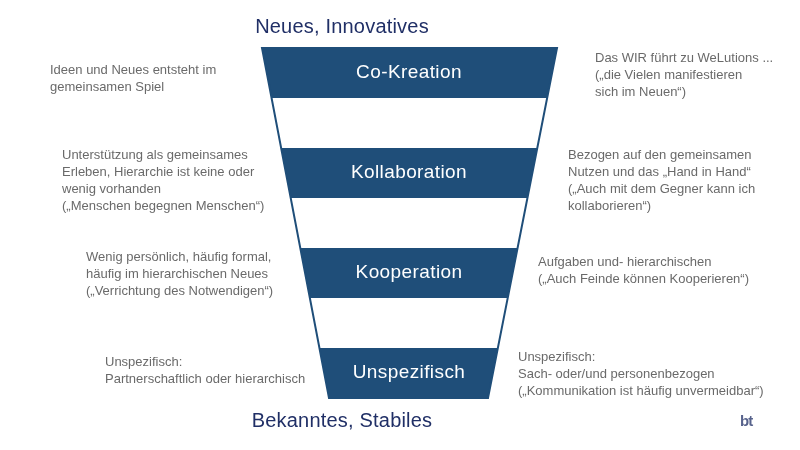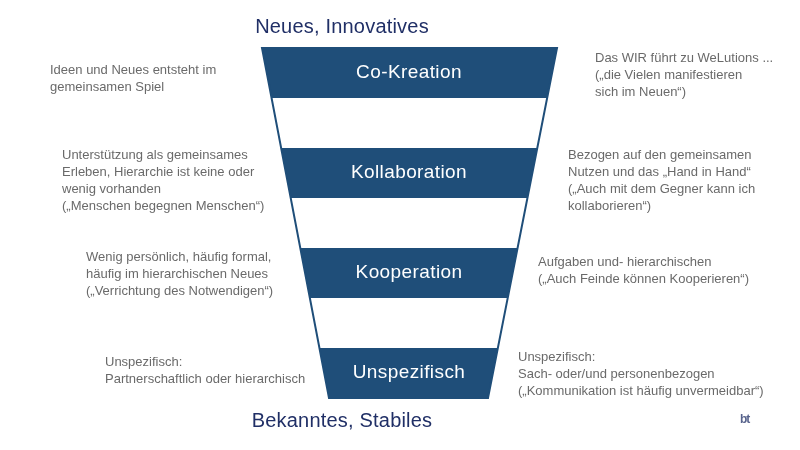--- a/index.html
+++ b/index.html
@@ -35,21 +35,21 @@
 
   .note {
     font-size: 13px;
     line-height: 1.3;
     color: var(--note-color, #6a6a6a);
     white-space: pre-line;
   }
 
   .logo {
     left: 740px; top: 412px;
-    font-size: 12px;
+    font-size: 15px;
     font-weight: bold;
     letter-spacing: -1px;
     color: var(--title-color, #202f66);
     opacity: 0.75;
   }
 </style>
 </head>
 <body>
 
 <div class="abs slide-title title-top">Neues, Innovatives</div>

